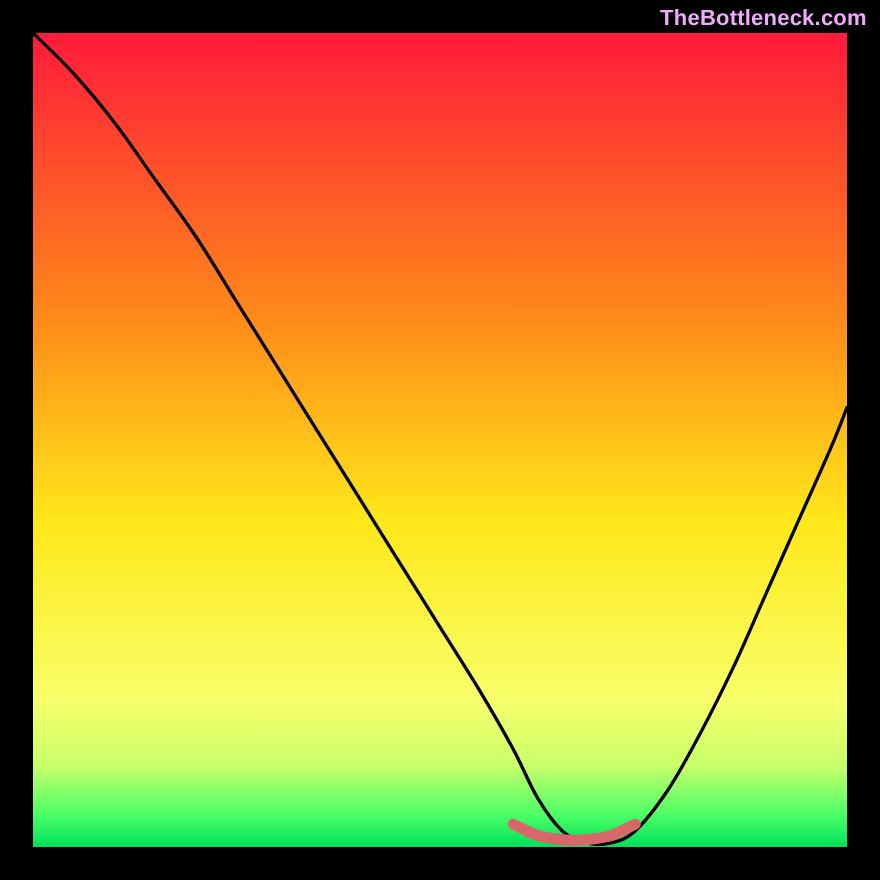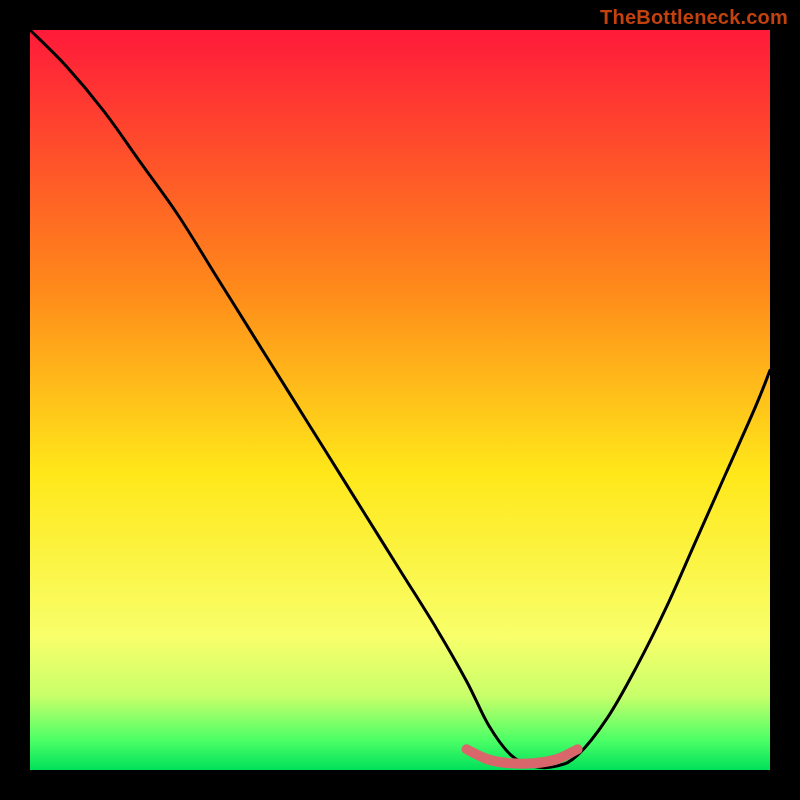--- a/index.html
+++ b/index.html
@@ -16,21 +16,21 @@
     top: 0;
     left: 0;
     width: 800px;
     height: 800px;
     background: #000;
   }
   .watermark {
     position: absolute;
     top: 6px;
     right: 12px;
-    color: #c2410c;
+    color: #f0abfc;
     font-size: 20px;
     font-weight: 600;
     letter-spacing: 0.2px;
     user-select: none;
   }
   .plot {
     position: absolute;
     top: 30px;
     left: 30px;
     width: 740px;

